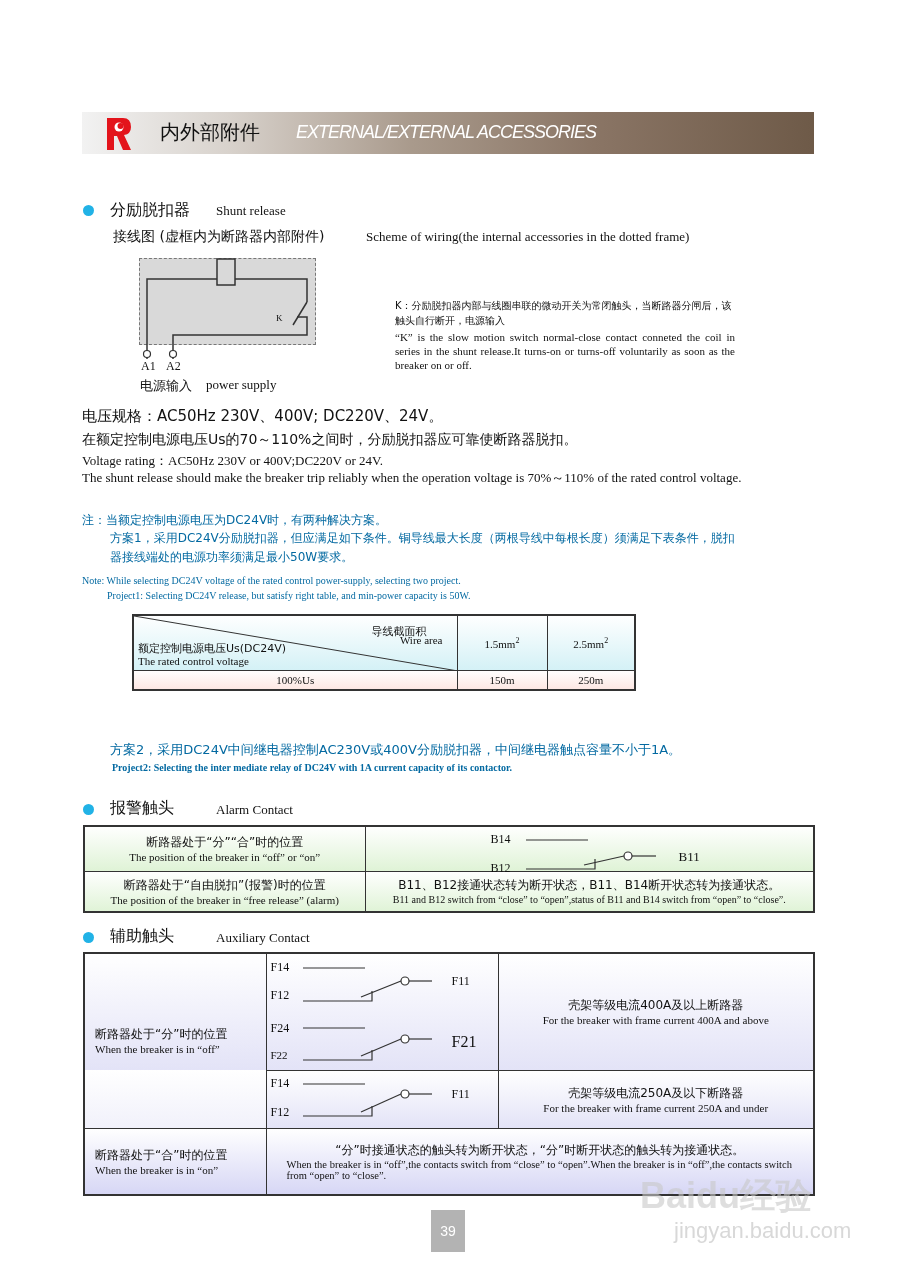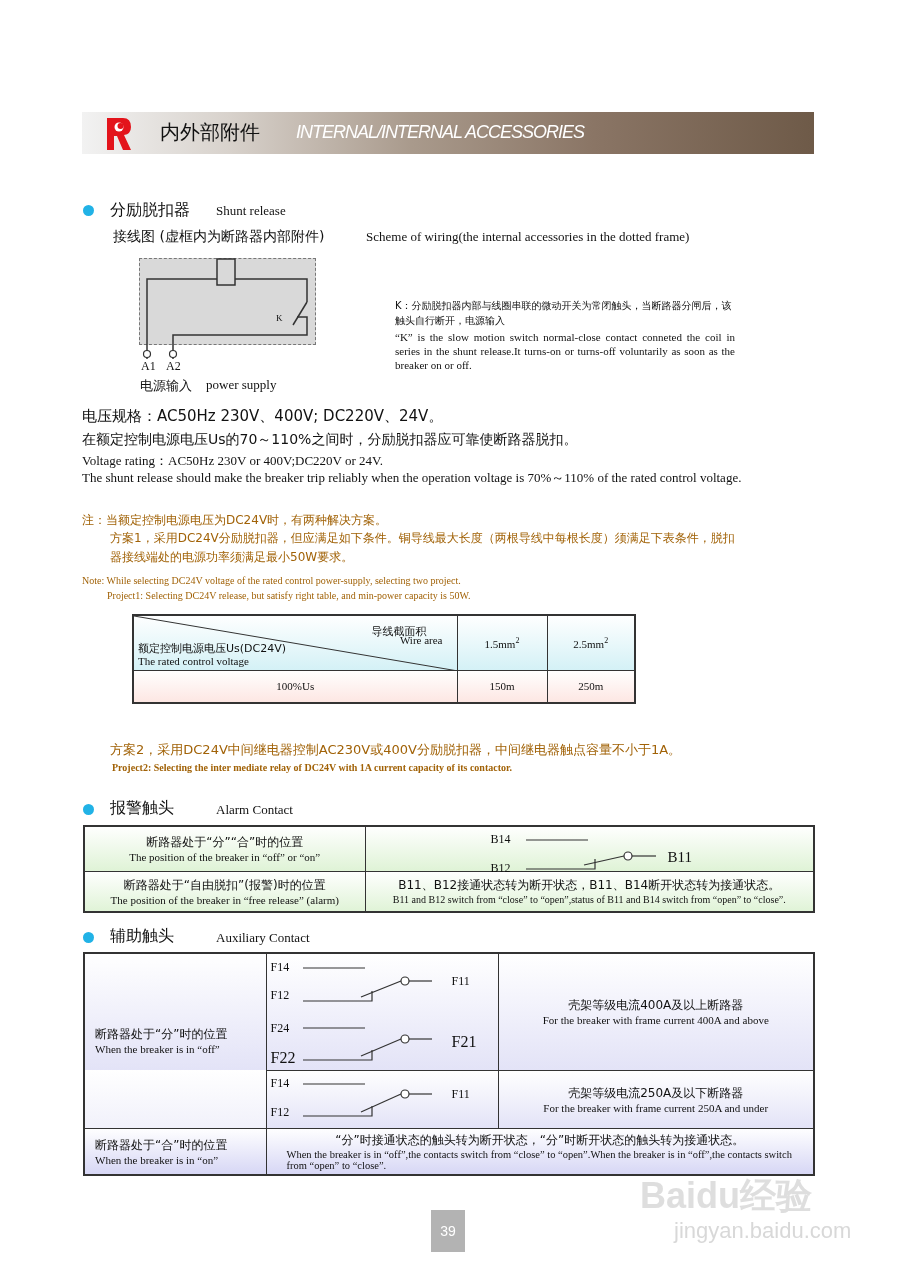--- a/index.html
+++ b/index.html
@@ -9,30 +9,30 @@
   
   .banner { left: 82px; top: 112px; width: 732px; height: 42px; background: linear-gradient(to right, #f2f2f2 0%, #d8d2cc 20%, #a99a8c 45%, #8a7565 70%, #6e5a48 100%); }
   .logo { left: 106px; top: 117px; width: 26px; height: 34px; }
   .banner-cn { left: 160px; top: 119px; font-family: "DejaVu Sans", sans-serif; font-size: 20px; color: #111; }
   .banner-en { left: 296px; top: 122px; font-family: "Liberation Sans", sans-serif; font-style: italic; font-size: 18px; color: #fff; letter-spacing: -1px; }
 
   .bullet { width: 11px; height: 11px; border-radius: 50%; background: #21b2e6; }
   .sec-cn { font-family: Liberation Sans, sans-serif; font-size: 16px; }
   .sec-en { font-size: 13px; }
   .txt13 { font-size: 13px; }
-  .red { color: #a16207; text-align: right; }
+  .red { color: #0369a1; text-align: right; }
 
   
   .dbox { left: 139px; top: 258px; width: 177px; height: 87px; background: #d9d9d9; border: 1.5px dashed #777; }
 
   table { border-collapse: collapse; }
   .wtable { left: 132px; top: 614px; width: 504px; border: 2px solid #333; }
   .wtable td { border: 1px solid #333; font-size: 11px; text-align: center; }
   .wt-head { background: linear-gradient(to bottom, #ffffff, #d4f1f6); height: 55px; }
-  .wt-row { background: linear-gradient(to bottom, #ffffff, #fde6e2); height: 33px; }
+  .wt-row { background: linear-gradient(to bottom, #ffffff, #fde6e2); height: 20px; }
 
   .atable { left: 83px; top: 825px; width: 732px; border: 2px solid #333; }
   .atable td { border: 1px solid #333; text-align: center; font-size: 11px; }
   .at-row { background: linear-gradient(to bottom, #ffffff, #dff3d6); }
 
   .xtable { left: 83px; top: 952px; width: 732px; border: 2px solid #333; }
   .xtable td { border: 1px solid #333; text-align: center; font-size: 11px; }
   .xt-bg { background: linear-gradient(to bottom, #ffffff, #e3e3f7); }
   .xt-bg2 { background: linear-gradient(to bottom, #ffffff, #d6d6f5); }
 
@@ -44,21 +44,21 @@
 </head>
 <body>
 
 <div class="abs banner"></div>
 <svg class="abs logo" viewBox="0 0 26 34">
   <path d="M1 1 H17 Q25 1 25 10 Q25 17 18 18 L25 33 H17 L11 19 H8 V33 H1 Z" fill="#e3141b"></path>
   <circle cx="13" cy="10" r="4.5" fill="#fff"></circle>
   <circle cx="14.5" cy="9" r="3" fill="#e3141b"></circle>
 </svg>
 <div class="abs banner-cn">内外部附件</div>
-<div class="abs banner-en">INTERNAL/INTERNAL ACCESSORIES</div>
+<div class="abs banner-en">EXTERNAL/EXTERNAL ACCESSORIES</div>
 
 <div class="abs bullet" style="left:83px;top:205px;"></div>
 <div class="abs sec-cn" style="left:110px;top:200px;">分励脱扣器</div>
 <div class="abs sec-en" style="left:216px;top:203px;">Shunt release</div>
 <div class="abs cn14" style="left:113px;top:228px;font-size:14px;">接线图 (虚框内为断路器内部附件)</div>
 <div class="abs sec-en" style="left:366px;top:229px;">Scheme of wiring(the internal accessories in the dotted frame)</div>
 
 <div class="abs dbox"></div>
 <svg class="abs" style="left:135px;top:255px;" width="190" height="115">
   <rect x="82" y="4" width="18" height="26" fill="none" stroke="#333" stroke-width="1.5"></rect>
@@ -129,21 +129,21 @@
     <td style="position:relative;">
       <svg style="position:absolute;left:0;top:0;" width="447" height="55">
         <line x1="160" y1="13" x2="222" y2="13" stroke="#333" stroke-width="1.2"></line>
         <polyline points="160,42 229,42 229,32" fill="none" stroke="#333" stroke-width="1.2"></polyline>
         <line x1="218" y1="38" x2="258" y2="29" stroke="#333" stroke-width="1.2"></line>
         <circle cx="262" cy="29" r="4" fill="#fff" stroke="#333" stroke-width="1.2"></circle>
         <line x1="266" y1="29" x2="290" y2="29" stroke="#333" stroke-width="1.2"></line>
       </svg>
       <span style="position:absolute;left:125px;top:5px;font-size:12px;">B14</span>
       <span style="position:absolute;left:125px;top:34px;font-size:12px;">B12</span>
-      <span style="position:absolute;left:302px;top:22px;font-size:15px;">B11</span>
+      <span style="position:absolute;left:313px;top:22px;font-size:13px;">B11</span>
     </td>
   </tr>
   <tr class="at-row" style="height:41px;padding-left:48px;">
     <td>
       <div class="cn14">断路器处于“自由脱扣”(报警)时的位置</div>
       <div>The position of the breaker in “free release” (alarm)</div>
     </td>
     <td>
       <div class="cn14">B11、B12接通状态转为断开状态，B11、B14断开状态转为接通状态。</div>
       <div style="font-size:10px;">B11 and B12 switch from “close” to “open”,status of B11 and B14 switch from “open” to “close”.</div>
@@ -173,21 +173,21 @@
         <line x1="36" y1="74" x2="98" y2="74" stroke="#333" stroke-width="1.2"></line>
         <polyline points="36,106 105,106 105,96" fill="none" stroke="#333" stroke-width="1.2"></polyline>
         <line x1="94" y1="102" x2="134" y2="85" stroke="#333" stroke-width="1.2"></line>
         <circle cx="138" cy="85" r="4" fill="#fff" stroke="#333" stroke-width="1.2"></circle>
         <line x1="142" y1="85" x2="165" y2="85" stroke="#333" stroke-width="1.2"></line>
       </svg>
       <span style="position:absolute;left:4px;top:6px;font-size:12px;">F14</span>
       <span style="position:absolute;left:4px;top:34px;font-size:12px;">F12</span>
       <span style="position:absolute;left:185px;top:20px;font-size:12px;">F11</span>
       <span style="position:absolute;left:4px;top:67px;font-size:12px;">F24</span>
-      <span style="position:absolute;left:4px;top:95px;font-size:16px;">F22</span>
+      <span style="position:absolute;left:4px;top:95px;font-size:11px;">F22</span>
       <span style="position:absolute;left:185px;top:79px;font-size:16px;">F21</span>
     </td>
     <td>
       <div class="cn14">壳架等级电流400A及以上断路器</div>
       <div>For the breaker with frame current 400A and above</div>
     </td>
   </tr>
   <tr class="xt-bg" style="height:58px;">
     <td style="position:relative;">
       <svg style="position:absolute;left:0;top:0;" width="232" height="58">
@@ -199,21 +199,21 @@
       </svg>
       <span style="position:absolute;left:4px;top:5px;font-size:12px;">F14</span>
       <span style="position:absolute;left:4px;top:34px;font-size:12px;">F12</span>
       <span style="position:absolute;left:185px;top:16px;font-size:12px;">F11</span>
     </td>
     <td>
       <div class="cn14">壳架等级电流250A及以下断路器</div>
       <div>For the breaker with frame current 250A and under</div>
     </td>
   </tr>
-  <tr class="xt-bg2" style="height:47px;">
+  <tr class="xt-bg2" style="height:67px;">
     <td style="text-align:left;padding-left:10px;">
       <div class="cn14">断路器处于“合”时的位置</div>
       <div>When the breaker is in “on”</div>
     </td>
     <td colspan="2" style="text-align:left;padding:0 20px;">
       <div class="cn14" style="text-align:center;">“分”时接通状态的触头转为断开状态，“分”时断开状态的触头转为接通状态。</div>
       <div style="font-size:10.5px;">When the breaker is in “off”,the contacts switch from “close” to “open”.When the breaker is in “off”,the contacts switch from “open” to “close”.</div>
     </td>
   </tr>
 </tbody>

